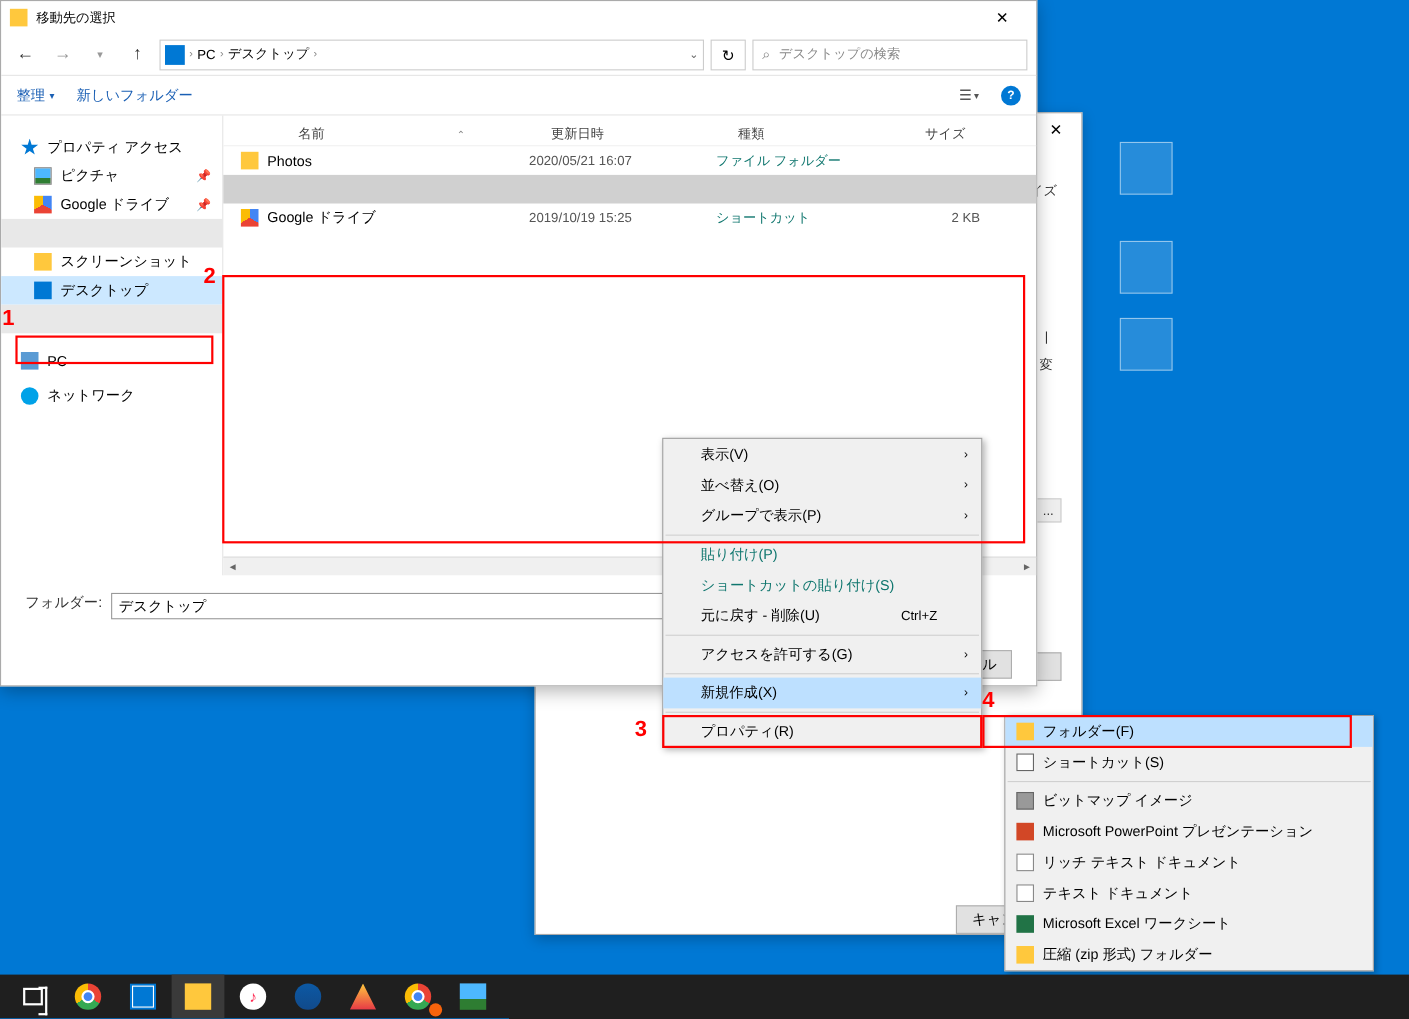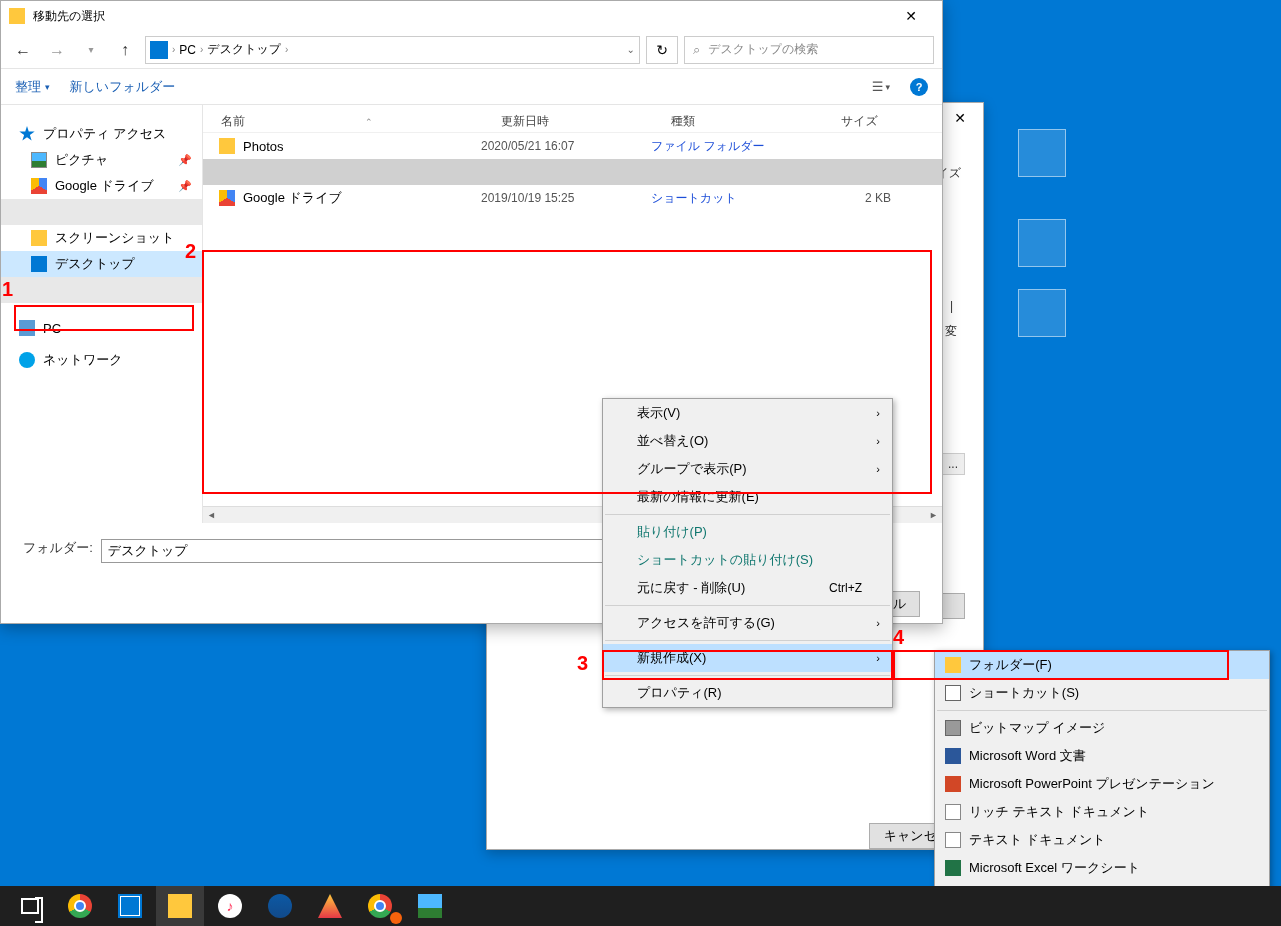--- a/index.html
+++ b/index.html
@@ -41,54 +41,54 @@
 .ic-pic { background: linear-gradient(#4db8ff 60%, #2e7d32 60%); border: 1px solid #888; }
 .ic-gdrive { background: conic-gradient(#4285f4 0 120deg, #ea4335 120deg 240deg, #fbbc05 240deg 360deg); }
 .ic-folder { background: #ffc83d; }
 .ic-desktop { background: #0078d4; }
 .ic-cc { background: #ff4500; }
 .ic-pc { background: #5a9bd4; }
 .ic-net { background: #00a2e8; border-radius: 50%; }
 
 .filelist { flex: 1; display: flex; flex-direction: column; }
 .colheaders { height: 28px; display: flex; align-items: center; font-size: 12px; color: #444; border-bottom: 1px solid #f0f0f0; padding-top: 6px; }
-.col-name { width: 270px; padding-left: 18px; display: flex; align-items: center; }
+.col-name { width: 270px; padding-left: 18px; display: flex; align-items: center; justify-content: center; }
 .col-date { width: 170px; margin-left: 28px; }
 .col-type { width: 170px; }
 .col-size { width: 80px; }
 .sortarr { margin-left: 120px; font-size: 9px; color: #888; }
 .filerow { height: 26px; display: flex; align-items: center; font-size: 13px; }
 .filerow.selected { background: #d0d0d0; }
 .filerow .ficon { width: 16px; height: 16px; margin-left: 16px; margin-right: 8px; }
 .filerow .fname { width: 238px; }
 .filerow .fdate { width: 170px; color: #555; font-size: 12px; }
-.filerow .ftype { width: 170px; color: #1d4ed8; font-size: 12px; }
+.filerow .ftype { width: 170px; color: #0f766e; font-size: 12px; }
 .filerow .fsize { width: 70px; color: #555; font-size: 12px; text-align: right; }
 
 .scrollbar { height: 17px; background: #f0f0f0; display: flex; align-items: center; border-top: 1px solid #ddd; }
 .scrollbar .sarr { width: 17px; height: 17px; display: flex; align-items: center; justify-content: center; font-size: 9px; color: #666; }
 .scrollbar .strack { flex: 1; }
 
 .footer { padding: 16px 22px 18px 22px; }
 .folderrow { display: flex; align-items: flex-start; gap: 8px; font-size: 13px; }
 .folderrow label { color: #333; }
 .folderrow input { flex: 1; max-width: 690px; height: 24px; border: 1px solid #999; padding: 0 6px; font-size: 13px; }
 .buttonrow { display: flex; justify-content: flex-end; gap: 8px; margin-top: 28px; }
 .buttonrow button { width: 94px; height: 26px; border: 1px solid #adadad; background: #e1e1e1; font-size: 13px; cursor: pointer; }
 
 .contextmenu { position: absolute; background: #f0f0f0; border: 1px solid #a0a0a0; box-shadow: 2px 2px 6px rgba(0,0,0,0.3); font-size: 13px; }
 .cm-main { left: 602px; top: 398px; width: 291px; }
 .cmitem { height: 28px; display: flex; align-items: center; padding: 0 30px 0 34px; position: relative; cursor: default; }
 .cmitem.disabled { color: #0f766e; }
 .cmitem.highlight { background: #bde0ff; }
 .cmitem .cmarr { position: absolute; right: 12px; font-size: 11px; }
-.cmitem .cmkey { position: absolute; right: 30px; font-size: 12px; }
+.cmitem .cmkey { position: absolute; right: 40px; font-size: 12px; }
 .cmsep { height: 1px; background: #d0d0d0; margin: 3px 2px; }
 
-.cm-sub { left: 934px; top: 650px; width: 336px; }
+.cm-sub { left: 913px; top: 650px; width: 336px; }
 .cmitem .cmicon { width: 16px; height: 16px; position: absolute; left: 10px; }
 .ic-word { background: #2b579a; }
 .ic-ppt { background: #d24726; }
 .ic-xls { background: #217346; }
 .ic-bmp { background: #999; border: 1px solid #666; }
 .ic-txt { background: #fff; border: 1px solid #888; }
 .ic-rtf { background: #fff; border: 1px solid #888; }
 .ic-zip { background: #ffc83d; }
 .ic-sc { background: #fff; border: 1px solid #666; }
 
@@ -287,23 +287,20 @@
       <span class="cmarr">›</span>
     </div>
   <div class="cmitem">
       <span>並べ替え(O)</span>
       <span class="cmarr">›</span>
     </div>
   <div class="cmitem">
       <span>グループで表示(P)</span>
       <span class="cmarr">›</span>
     </div>
-  <div class="cmitem">
-      <span>最新の情報に更新(E)</span>
-    </div>
   <div class="cmsep"></div>
   <div class="cmitem disabled">
       <span>貼り付け(P)</span>
     </div>
   <div class="cmitem disabled">
       <span>ショートカットの貼り付け(S)</span>
     </div>
   <div class="cmitem">
       <span>元に戻す - 削除(U)</span>
       <span class="cmkey">Ctrl+Z</span>
@@ -332,24 +329,20 @@
   <div class="cmitem">
       <div class="cmicon ic-sc"></div>
       <span>ショートカット(S)</span>
     </div>
   <div class="cmsep"></div>
   <div class="cmitem">
       <div class="cmicon ic-bmp"></div>
       <span>ビットマップ イメージ</span>
     </div>
   <div class="cmitem">
-      <div class="cmicon ic-word"></div>
-      <span>Microsoft Word 文書</span>
-    </div>
-  <div class="cmitem">
       <div class="cmicon ic-ppt"></div>
       <span>Microsoft PowerPoint プレゼンテーション</span>
     </div>
   <div class="cmitem">
       <div class="cmicon ic-rtf"></div>
       <span>リッチ テキスト ドキュメント</span>
     </div>
   <div class="cmitem">
       <div class="cmicon ic-txt"></div>
       <span>テキスト ドキュメント</span>

